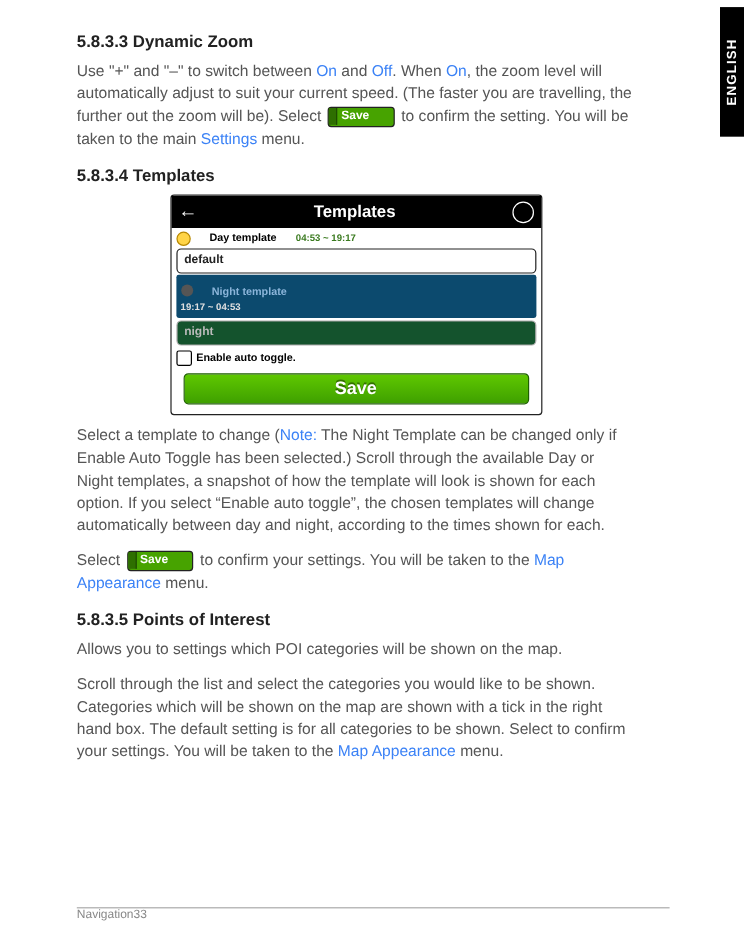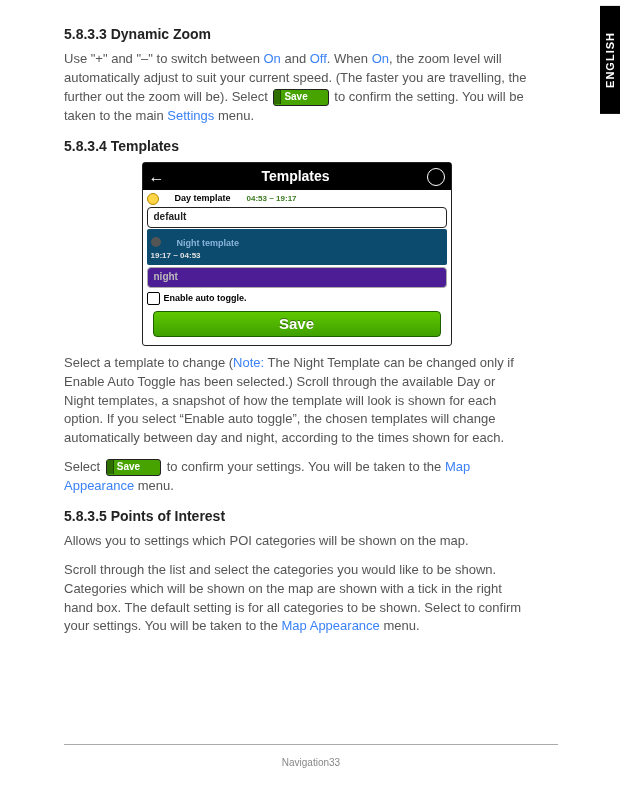--- a/index.html
+++ b/index.html
@@ -15,28 +15,28 @@
   .device{width:310px;margin:4px auto 8px;border:1.5px solid #222;border-radius:3px;background:#fff;box-sizing:border-box}
   .dev-top{background:#000;color:#fff;display:flex;align-items:center;justify-content:space-between;padding:2px 6px;font-weight:700;font-size:14px}
   .dev-top .arrow{font-size:16px}
   .dev-top .globe{width:16px;height:16px;border:1px solid #fff;border-radius:50%}
   .dev-body{padding:0 4px 4px}
   .section-label{display:flex;align-items:center;font-size:9px;font-weight:700;color:#000;margin-top:2px;gap:16px}
   .sun{width:10px;height:10px;border-radius:50%;background:#ffd447;border:1px solid #b88800;display:inline-block}
   .moon{width:10px;height:10px;border-radius:50%;background:#555;display:inline-block}
   .times{font-size:8px;color:#3a7a1f;font-weight:600}
   .tmpl-input{border:1.5px solid #222;border-radius:4px;background:#fff;height:19px;font-size:10px;font-weight:700;color:#222;padding:0 6px;display:flex;align-items:center;margin:2px 0}
-  .tmpl-input.dim{background:#4c1d95;color:#bbb;border-color:#aaa}
+  .tmpl-input.dim{background:#14532d;color:#bbb;border-color:#aaa}
   .night-label{color:#8ab4d9;font-size:9px;font-weight:700;margin-top:4px}
   .night-area{background:#0c4a6e;border-radius:2px;padding:2px 4px 3px;margin-top:-1px}
   .night-area .times{color:#e0e0e0}
   .check-row{display:flex;align-items:center;font-size:9px;font-weight:700;color:#000;gap:4px;margin-top:4px}
   .cb{width:11px;height:11px;border:1.5px solid #000;border-radius:2px}
   .big-save{background:linear-gradient(#5fc800,#3fa000);border:1.5px solid #1e5f00;border-radius:4px;text-align:center;color:#fff;font-weight:700;font-size:15px;height:24px;line-height:24px;margin:6px 6px 4px;text-shadow:0 -1px 0 rgba(0,0,0,.4)}
-  .footer{position:absolute;bottom:18px;left:64px;right:62px;border-top:1px solid #aaa;display:flex;justify-content:center;font-size:10px;color:#888;padding-top:12px}
+  .footer{position:absolute;bottom:18px;left:64px;right:62px;border-top:1px solid #aaa;display:flex;justify-content:flex-start;font-size:10px;color:#888;padding-top:0}
 </style>
 </head>
 <body>
 
 <div class="page">
   <div class="lang-tab">ENGLISH</div>
 
   <div class="content">
     <h3><span>5.8.3.3</span> <span>Dynamic Zoom</span></h3>
     <p>

